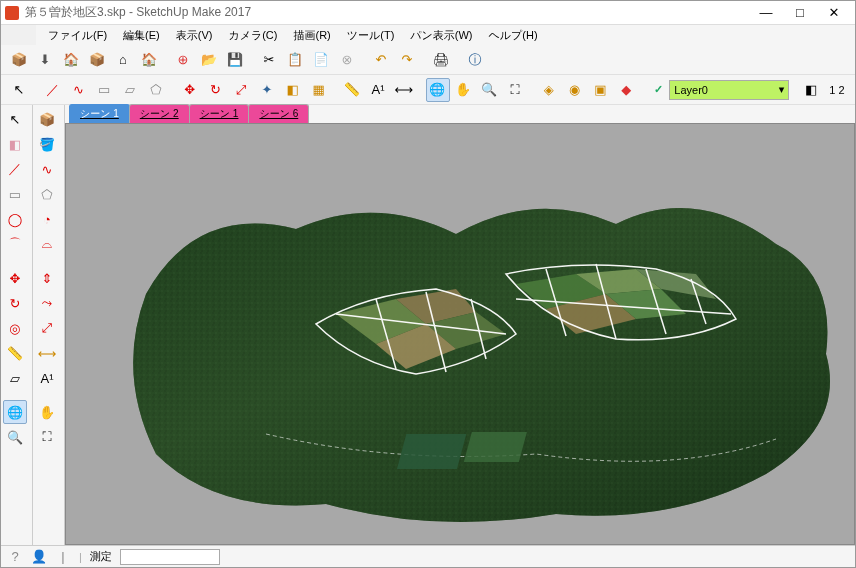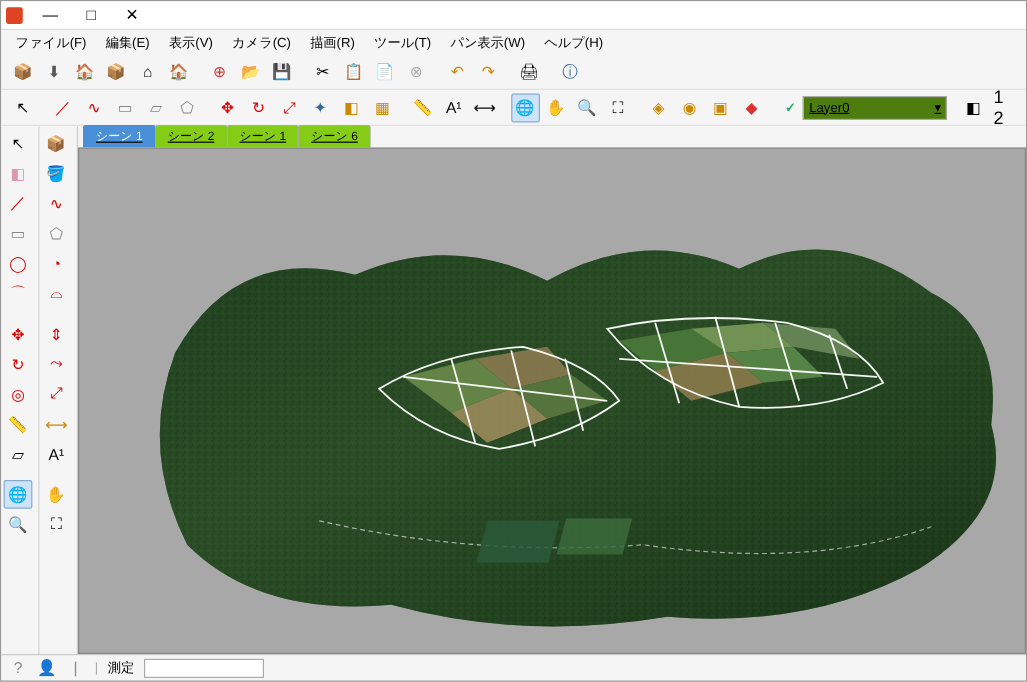--- a/index.html
+++ b/index.html
@@ -6,43 +6,43 @@
 body { width: 856px; height: 568px; background: #f0f0f0; border: 1px solid #999; display: flex; flex-direction: column; overflow: hidden; }
 
 
 .titlebar { height: 24px; background: #fff; display: flex; align-items: center; padding: 0 4px; border-bottom: 1px solid #ddd; }
 .titlebar .app-icon { width: 14px; height: 14px; background: #d42; margin-right: 6px; border-radius: 2px; }
 .titlebar .title { flex: 1; color: #666; font-size: 12px; }
 .titlebar .win-controls { display: flex; gap: 0; }
 .titlebar .win-btn { width: 34px; height: 22px; display: flex; align-items: center; justify-content: center; cursor: pointer; font-size: 13px; }
 
 
-.menubar { height: 20px; background: #f5f5f5; display: flex; align-items: center; padding: 0 4px; }
+.menubar { height: 20px; background: #f5f5f5; display: flex; align-items: center; padding: 0 4px; margin-left: 35px; }
 .menubar .menu-item { padding: 2px 8px; cursor: pointer; }
 
 
 .toolbar-row { height: 30px; background: #f5f5f5; display: flex; align-items: center; padding: 2px 6px; gap: 2px; border-bottom: 1px solid #e0e0e0; }
 .tool-btn { width: 24px; height: 24px; display: flex; align-items: center; justify-content: center; cursor: pointer; border-radius: 2px; font-size: 15px; }
 .tool-btn.active { background: #cde3f9; border: 1px solid #8ac; }
 .tool-sep { width: 6px; }
 .layer-select { margin-left: 6px; display: flex; align-items: center; gap: 2px; }
-.layer-dd { width: 120px; height: 20px; border: 1px solid #aaa; background: #4d7c0f; padding: 0 4px; display: flex; align-items: center; justify-content: space-between; cursor: pointer; text-decoration: underline; }
+.layer-dd { width: 120px; height: 20px; border: 1px solid #aaa; background: #bef264; padding: 0 4px; display: flex; align-items: center; justify-content: space-between; cursor: pointer; }
 .check-icon { color: #2a6; font-weight: bold; margin-right: 4px; }
 
 
 .main-body { flex: 1; display: flex; min-height: 0; }
 
 
 .left-panel { width: 32px; background: #f5f5f5; border-right: 1px solid #ccc; display: flex; flex-direction: column; padding: 2px; gap: 1px; }
 .left-panel2 { width: 32px; background: #f5f5f5; border-right: 1px solid #ccc; display: flex; flex-direction: column; padding: 2px; gap: 1px; }
 
 
 .center { flex: 1; display: flex; flex-direction: column; }
 .scene-tabs { height: 18px; background: #f5f5f5; display: flex; align-items: flex-end; padding-left: 4px; text-decoration: underline; }
-.scene-tab { padding: 2px 10px; border: 1px solid #aaa; border-bottom: none; background: #84cc16; cursor: pointer; margin-right: -1px; font-size: 10px; border-radius: 3px 3px 0 0; }
+.scene-tab { padding: 2px 10px; border: 1px solid #aaa; border-bottom: none; background: #ec4899; cursor: pointer; margin-right: -1px; font-size: 10px; border-radius: 3px 3px 0 0; }
 .scene-tab.active { background: #4a90d9; color: #fff; border-color: #4a90d9; }
 .viewport { flex: 1; background: #a8a8a8; position: relative; overflow: hidden; border: 1px solid #888; }
 
 
 .terrain { position: absolute; left: 50px; top: 50px; width: 740px; height: 370px; }
 .terrain svg { width: 100%; height: 100%; }
 
 
 .statusbar { height: 22px; background: #f5f5f5; border-top: 1px solid #ccc; display: flex; align-items: center; padding: 0 6px; gap: 8px; }
 .status-icon { width: 16px; height: 16px; display: flex; align-items: center; justify-content: center; font-size: 13px; color: #888; }
@@ -50,20 +50,21 @@
 .measure-box { width: 100px; height: 16px; background: #fff; border: 1px solid #aaa; }
 
 
 .ic { width: 18px; height: 18px; display: inline-flex; align-items: center; justify-content: center; font-size: 13px; }
 </style>
 </head>
 <body>
 
 <div class="titlebar">
   <div class="app-icon"></div>
+  <div class="title">第５曽於地区3.skp - SketchUp Make 2017</div>
   <div class="win-controls">
     <div class="win-btn">—</div>
     <div class="win-btn">□</div>
     <div class="win-btn win-close">✕</div>
   </div>
 </div>
 
 <div class="menubar">
   <div class="menu-item">ファイル(F)</div>
   <div class="menu-item">編集(E)</div>
@@ -215,21 +216,21 @@
     <div class="layer-dd">
       <span>Layer0</span>
       <span>▾</span>
     </div>
   </div>
   <div class="tool-sep"></div>
   <div class="tool-btn">
       <span class="ic">◧</span>
     </div>
   <div class="tool-btn">
-      <span class="ic" style="font-size:15px">1 2</span>
+      <span class="ic" style="font-size:11px">1 2</span>
     </div>
 </div>
 
 <div class="main-body">
 
   <div class="left-panel">
     <div class="tool-btn">
         <span class="ic">↖</span>
       </div>
     <div class="tool-btn">

